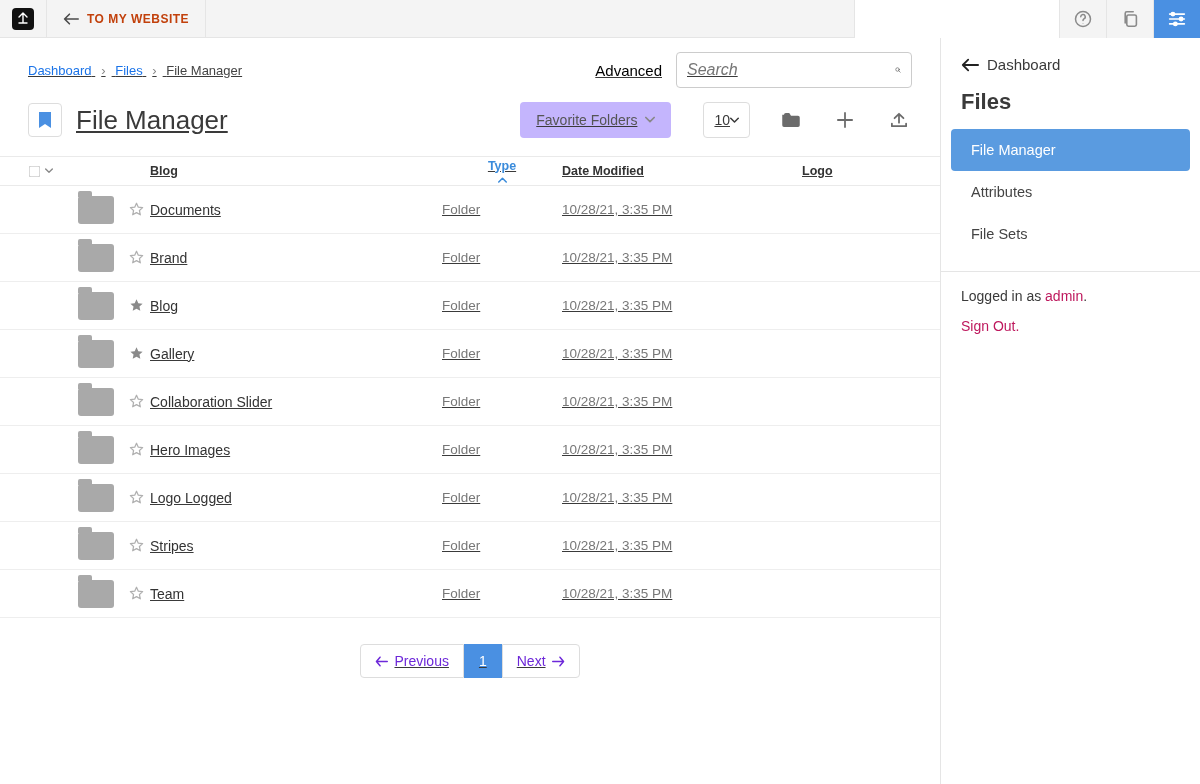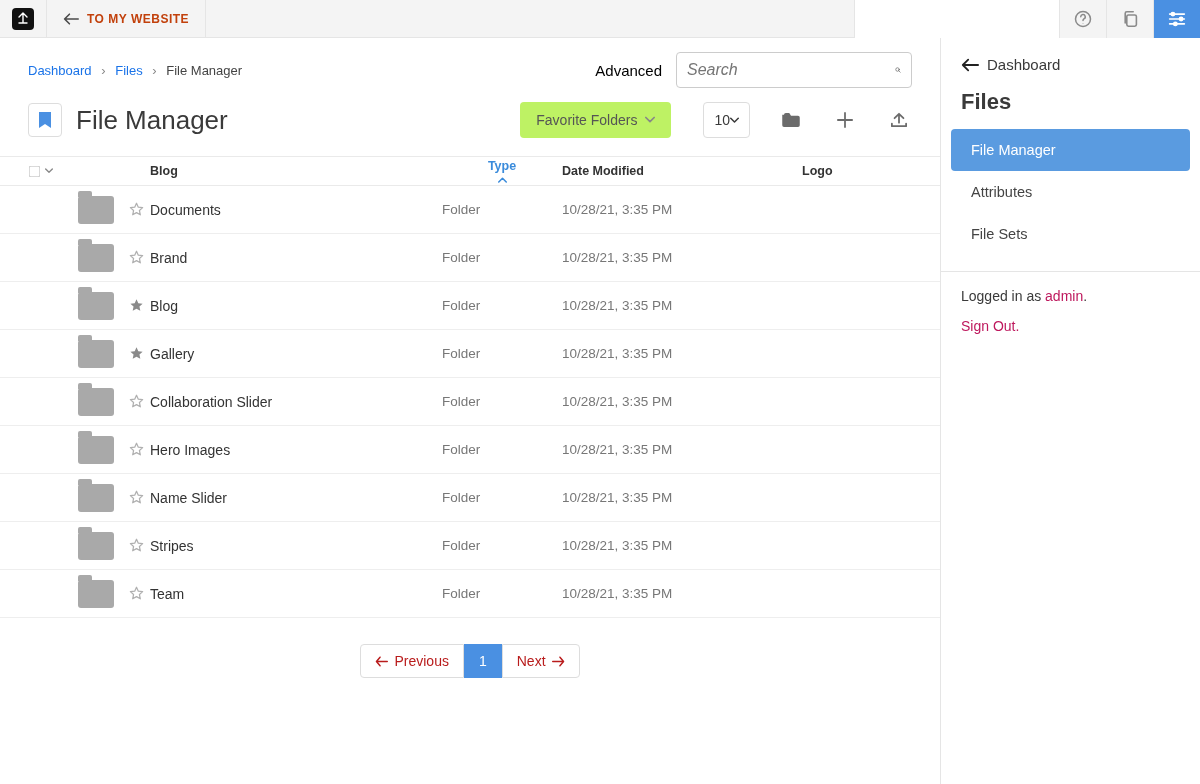--- a/index.html
+++ b/index.html
@@ -9,37 +9,37 @@
   #logo-box { width:47px; height:38px; display:flex; align-items:center; justify-content:center; border-right:1px solid #e5e5e5; }
   #logo-box svg { display:block; }
   #to-site { display:flex; align-items:center; gap:8px; padding:0 16px; font-size:12px; font-weight:600; letter-spacing:.5px; color:#c2410c; height:100%; border-right:1px solid #e5e5e5; cursor:pointer; }
   #to-site svg { stroke:#4a4a4a; }
   #topbar .spacer { flex:1; }
   #search-box { width:205px; height:38px; background:#fff; display:flex; align-items:center; padding:0 14px; border-left:1px solid #e5e5e5; }
   .top-btn { width:47px; height:38px; display:flex; align-items:center; justify-content:center; background:#f4f4f4; color:#8a8a8a; cursor:pointer; border-left:1px solid #e5e5e5; }
   .top-btn.active { background:#4a90e2; color:#fff; }
   
   #layout { display:flex; height:calc(784px - 38px); }
-  #main { flex:1; min-width:0; }
+  #main { flex:1; min-width:0;text-decoration:underline; }
   #side { width:260px; border-left:1px solid #e5e5e5; padding:18px 0 0 0; }
   
   #crumb-row { display:flex; align-items:center; padding:14px 28px 0 28px; }
   #crumbs { font-size:13px; }
   #crumbs a { color:#1a73e8; text-decoration:none; cursor:pointer; }
   #crumbs .sep { color:#888; margin:0 6px; }
   #crumbs .here { color:#444; }
   #crumb-row .spacer{flex:1;}
   #adv { color:#000000; font-size:15px; margin-right:14px; cursor:pointer; }
   #file-search { display:flex; align-items:center; width:236px; height:36px; border:1px solid #ccc; border-radius:4px; padding:0 10px; }
   #file-search input { border:none; outline:none; flex:1; font-size:16px; font-style:italic; color:#555; background:transparent; }
   
   #title-row { display:flex; align-items:center; padding:14px 28px 18px 28px; gap:14px; }
   #bm-box { width:34px; height:34px; border:1px solid #ddd; border-radius:4px; display:flex; align-items:center; justify-content:center; cursor:pointer; }
   #page-title { font-size:26px; font-weight:400; flex:1; }
-  #fav-folders { background:#bef264; border-radius:4px; height:36px; padding:0 16px; display:flex; align-items:center; gap:8px; font-size:14px; color:#555; cursor:pointer; }
+  #fav-folders { background:#c4b5fd; border-radius:4px; height:36px; padding:0 16px; display:flex; align-items:center; gap:8px; font-size:14px; color:#555; cursor:pointer; }
   #per-page { border:1px solid #ddd; border-radius:4px; height:36px; padding:0 10px; display:flex; align-items:center; font-size:14px; margin-left:18px; cursor:pointer; }
   .tool-icn { width:26px; height:36px; margin-left:14px; display:flex; align-items:center; justify-content:center; color:#6b6b6b; cursor:pointer; }
   
   #tbl-head { display:flex; align-items:center; font-size:12.5px; font-weight:600; color:#333; border-top:1px solid #eaeaea; border-bottom:1px solid #eaeaea; height:30px; padding:0 28px; }
   .col-check { width:50px; display:flex; align-items:center; gap:4px; }
   .col-check input{ transform:scale(.9); opacity:.5; }
   .col-star  { width:28px; }
   .col-icon  { width:44px; }
   .col-name  { flex:1.7; }
   .col-type  { width:120px; }
@@ -47,21 +47,21 @@
   .col-size  { width:110px; }
   #tbl-head .col-type { color:#3a8bdb; display:flex; align-items:center; gap:4px; cursor:pointer;flex-direction:column; }
   .row { display:flex; align-items:center; height:48px; border-bottom:1px solid #eee; padding:0 28px; font-size:14px; color:#333; cursor:default; }
   .row .col-star { color:#b0b0b0; cursor:pointer; display:flex; justify-content:center; }
   .row .col-star.fav { color:#8a8a8a; }
   .row .col-type, .row .col-date { color:#777; font-size:13.5px; }
   .folder-ic { width:36px; height:28px; background:#a9a9a9; border-radius:3px; position:relative; }
   .folder-ic::before { content:""; position:absolute; top:-5px; left:0; width:14px; height:6px; background:#a9a9a9; border-radius:2px 2px 0 0; }
   
   #pager { display:flex; justify-content:center; margin-top:26px; }
-  #pager .pbtn { border:1px solid #ddd; height:34px; padding:0 14px; display:flex; align-items:center; gap:6px; font-size:14px; color:#b91c1c; cursor:pointer; }
+  #pager .pbtn { border:1px solid #ddd; height:34px; padding:0 14px; display:flex; align-items:center; gap:6px; font-size:14px; color:#6d28d9; cursor:pointer; }
   #pager .pbtn:first-child { border-radius:4px 0 0 4px; }
   #pager .pbtn:last-child { border-radius:0 4px 4px 0; }
   #pager .pbtn.current { background:#4a90e2; color:#fff; border-color:#4a90e2; }
   
   #side-back { display:flex; align-items:center; gap:8px; font-size:15px; padding:0 20px 16px 20px; cursor:pointer; }
   #side h2 { font-size:22px; font-weight:600; padding:0 20px 14px 20px; }
   .side-item { height:42px; display:flex; align-items:center; padding:0 20px; font-size:14.5px; color:#444; cursor:pointer; border-radius:4px; margin:0 10px; }
   .side-item.active { background:#5a9be0; color:#fff; }
   #side hr { border:none; border-top:1px solid #e5e5e5; margin:16px 0; }
   #side .info { font-size:14px; padding:0 20px; margin-bottom:14px; }
@@ -288,21 +288,21 @@
         <div class="row">
           <div class="col-check"></div>
           <div class="col-icon">
             <div class="folder-ic"></div>
           </div>
           <div class="col-star">
             <svg class="stroke" width="15" height="15" viewBox="0 0 24 24">
               <path d="m12 2 2.9 6.3 6.9.7-5.1 4.7 1.4 6.8L12 17l-6.1 3.5 1.4-6.8L2.2 9l6.9-.7z"></path>
             </svg>
           </div>
-          <div class="col-name">Name Slider</div>
+          <div class="col-name">Logo Logged</div>
           <div class="col-type">Folder</div>
           <div class="col-date">10/28/21, 3:35 PM</div>
           <div class="col-size"></div>
         </div>
         <div class="row">
           <div class="col-check"></div>
           <div class="col-icon">
             <div class="folder-ic"></div>
           </div>
           <div class="col-star">

